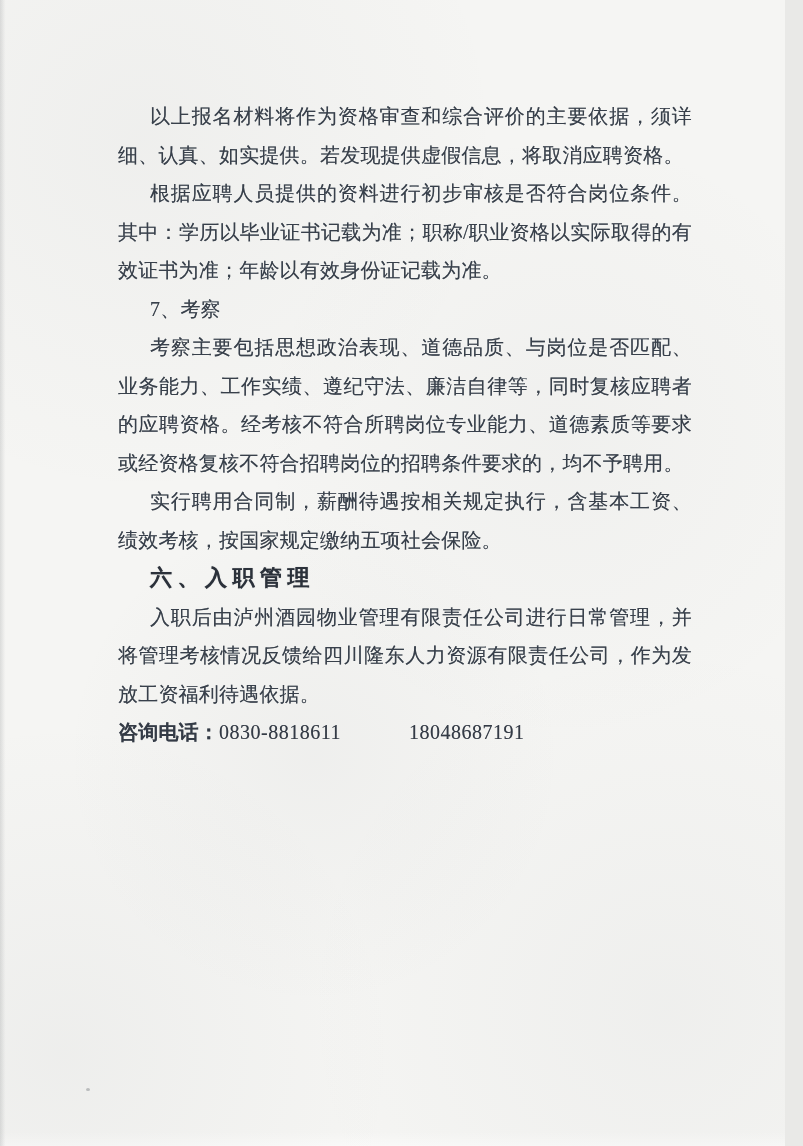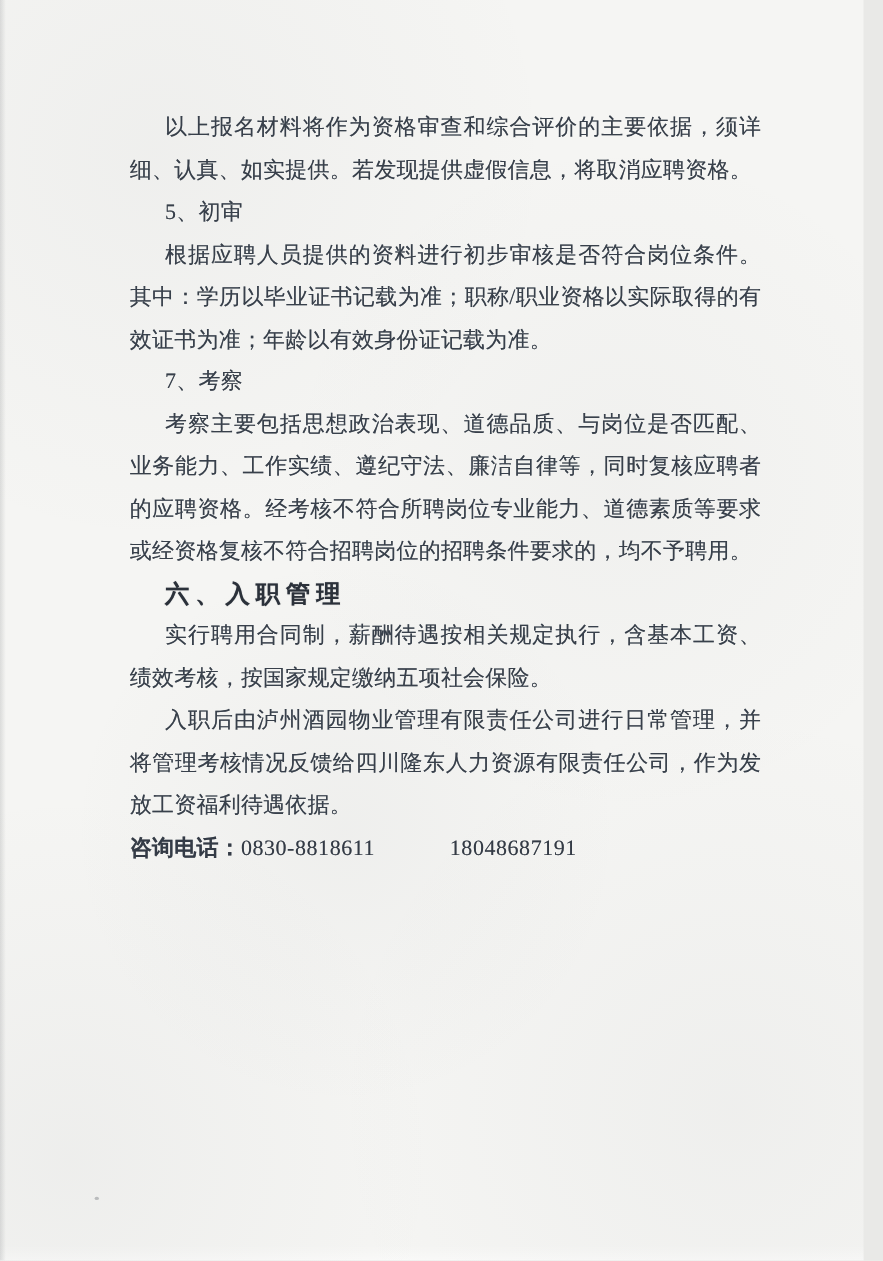--- a/index.html
+++ b/index.html
@@ -87,26 +87,25 @@
   }
 </style>
 </head>
 <body>
 
 <div class="page">
   <div class="edge-shadow-left"></div>
 
   <div class="doc-blocks">
       <p class="block body">以上报名材料将作为资格审查和综合评价的主要依据，须详细、认真、如实提供。若发现提供虚假信息，将取消应聘资格。</p>
-      <p class="block subheading">5、初审</p>
       <p class="block body">根据应聘人员提供的资料进行初步审核是否符合岗位条件。其中：学历以毕业证书记载为准；职称/职业资格以实际取得的有效证书为准；年龄以有效身份证记载为准。</p>
       <p class="block subheading">7、考察</p>
       <p class="block body">考察主要包括思想政治表现、道德品质、与岗位是否匹配、业务能力、工作实绩、遵纪守法、廉洁自律等，同时复核应聘者的应聘资格。经考核不符合所聘岗位专业能力、道德素质等要求或经资格复核不符合招聘岗位的招聘条件要求的，均不予聘用。</p>
+      <p class="block body">实行聘用合同制，薪酬待遇按相关规定执行，含基本工资、绩效考核，按国家规定缴纳五项社会保险。</p>
       <p class="block heading">六、入职管理</p>
-      <p class="block body">实行聘用合同制，薪酬待遇按相关规定执行，含基本工资、绩效考核，按国家规定缴纳五项社会保险。</p>
       <p class="block body">入职后由泸州酒园物业管理有限责任公司进行日常管理，并将管理考核情况反馈给四川隆东人力资源有限责任公司，作为发放工资福利待遇依据。</p>
     </div>
 
   <div class="contact-line">
     <span>咨询电话：</span><span class="phone">0830-8818611</span><span class="phone-gap"></span><span class="phone">18048687191</span>
   </div>
 
   <div class="speck"></div>
 </div>
 

